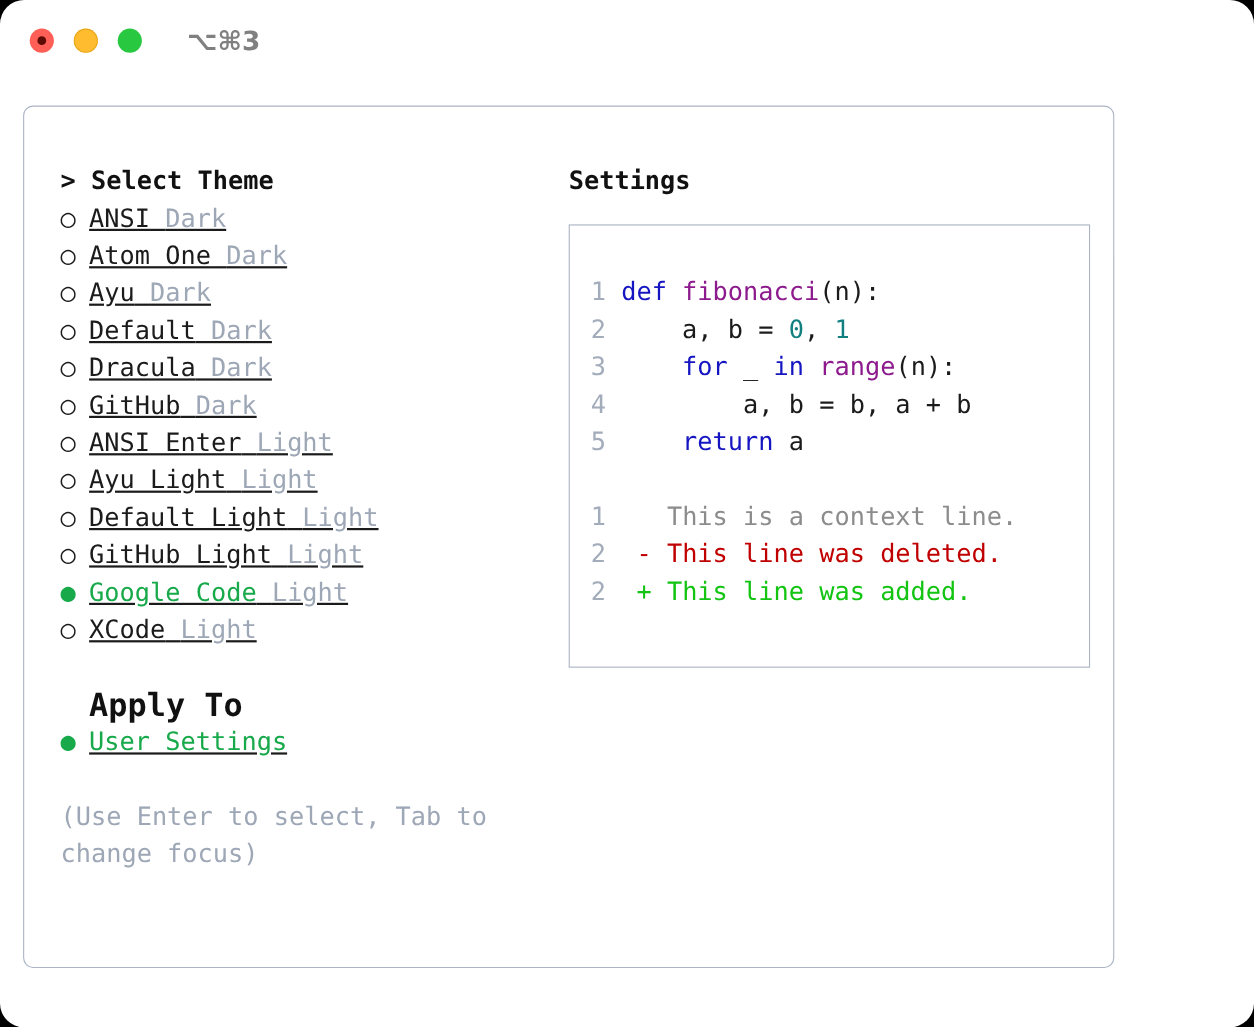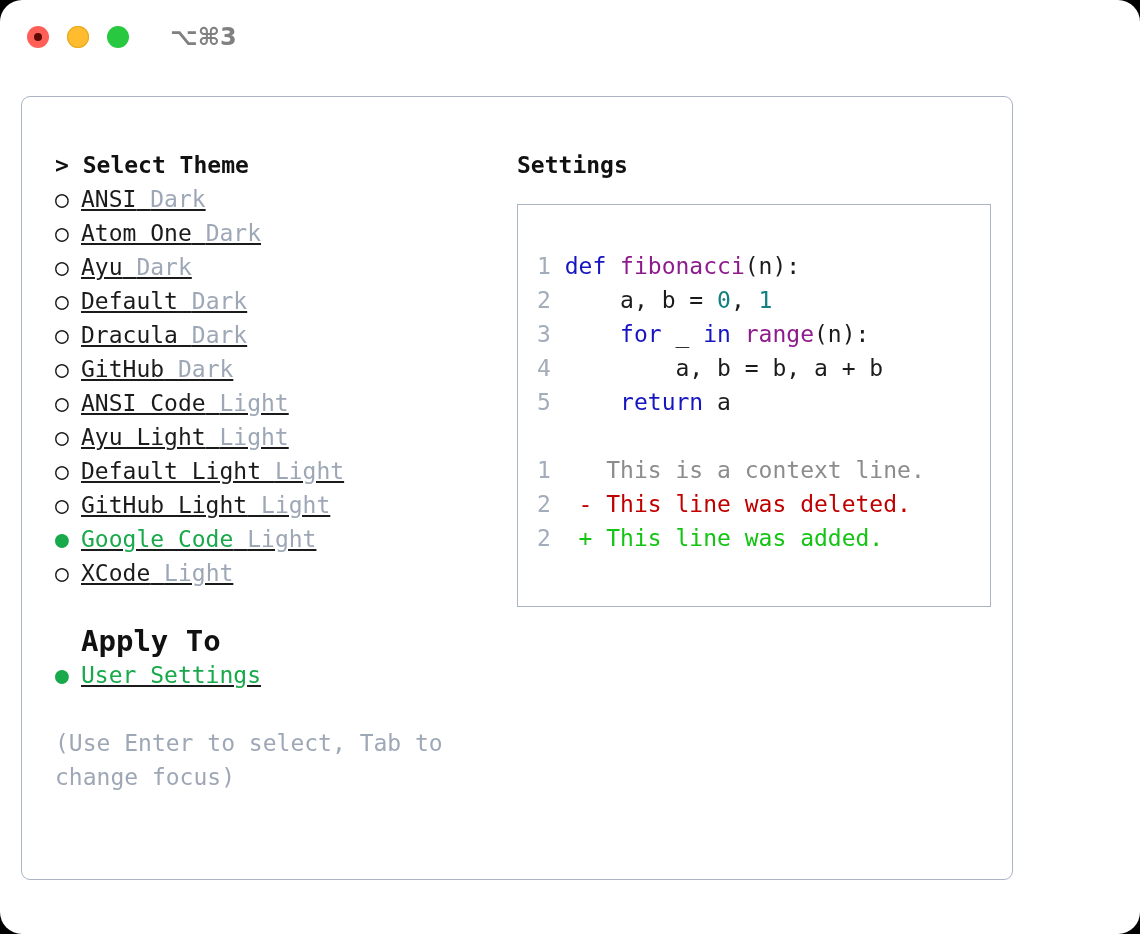--- a/index.html
+++ b/index.html
@@ -205,21 +205,21 @@
 
       <div class="left-col">
         <div class="section-header">&gt; Select Theme</div>
         <div id="theme-list">
             <div class="opt-row"><span class="marker">○</span><span class="opt-label">ANSI</span> <span class="opt-tag">Dark</span></div>
             <div class="opt-row"><span class="marker">○</span><span class="opt-label">Atom One</span> <span class="opt-tag">Dark</span></div>
             <div class="opt-row"><span class="marker">○</span><span class="opt-label">Ayu</span> <span class="opt-tag">Dark</span></div>
             <div class="opt-row"><span class="marker">○</span><span class="opt-label">Default</span> <span class="opt-tag">Dark</span></div>
             <div class="opt-row"><span class="marker">○</span><span class="opt-label">Dracula</span> <span class="opt-tag">Dark</span></div>
             <div class="opt-row"><span class="marker">○</span><span class="opt-label">GitHub</span> <span class="opt-tag">Dark</span></div>
-            <div class="opt-row"><span class="marker">○</span><span class="opt-label">ANSI Code</span> <span class="opt-tag">Light</span></div>
+            <div class="opt-row"><span class="marker">○</span><span class="opt-label">ANSI Enter</span> <span class="opt-tag">Light</span></div>
             <div class="opt-row"><span class="marker">○</span><span class="opt-label">Ayu Light</span> <span class="opt-tag">Light</span></div>
             <div class="opt-row"><span class="marker">○</span><span class="opt-label">Default Light</span> <span class="opt-tag">Light</span></div>
             <div class="opt-row"><span class="marker">○</span><span class="opt-label">GitHub Light</span> <span class="opt-tag">Light</span></div>
             <div class="opt-row"><span class="marker sel">●</span><span class="opt-label sel">Google Code</span> <span class="opt-tag">Light</span></div>
             <div class="opt-row"><span class="marker">○</span><span class="opt-label">XCode</span> <span class="opt-tag">Light</span></div>
           </div>
 
         <div class="spacer-row"></div>
 
         <div class="apply-header">Apply To</div>

